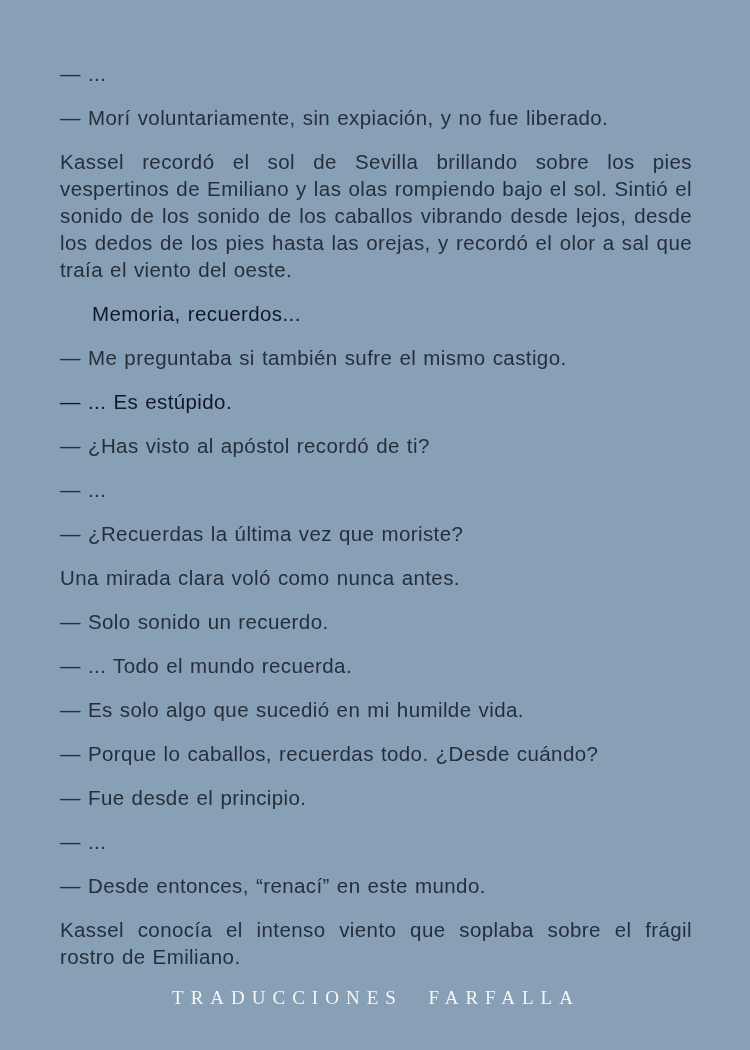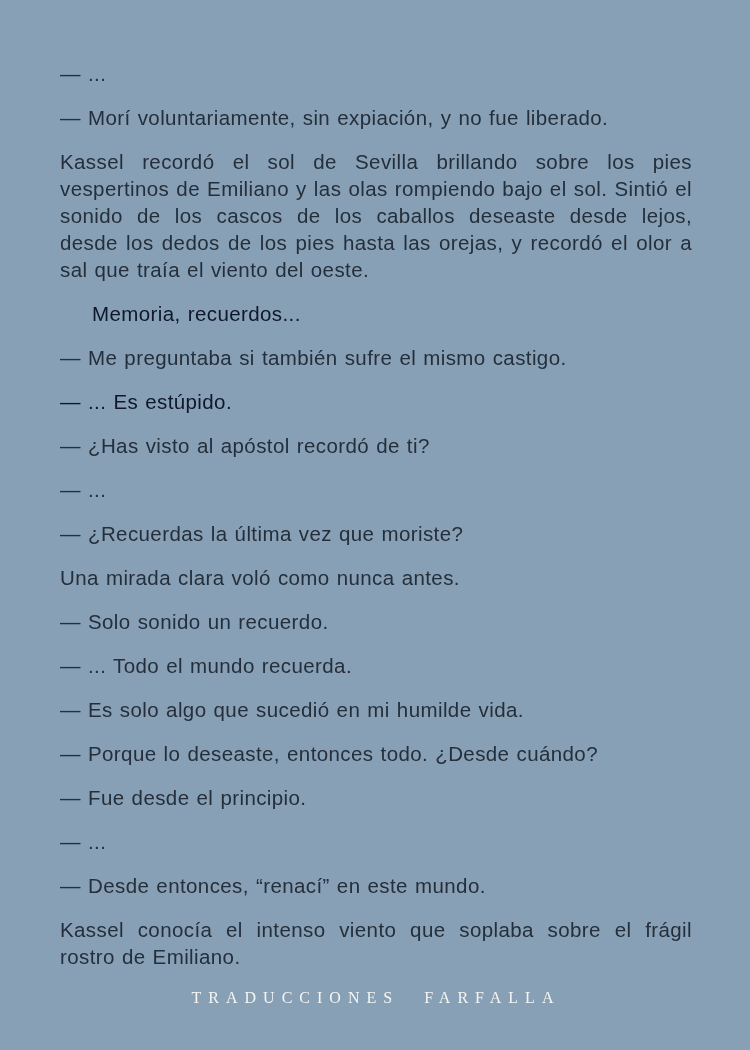--- a/index.html
+++ b/index.html
@@ -31,46 +31,46 @@
     letter-spacing: 0.4px;
     word-spacing: 1px;
     color: #242f3b;
     text-align: justify;
     font-weight: 400;
   }
   .footer {
     margin-top: 1px;
     text-align: center;
     font-family: "Liberation Serif", "DejaVu Serif", serif;
-    font-size: 16px;
+    font-size: 19px;
     line-height: 20px;
     letter-spacing: 7px;
     word-spacing: 14px;
     color: #f4f6f4;
     white-space: nowrap;
   }
 </style>
 </head>
 <body style="background: rgb(136, 160, 181);">
 
 <div class="page">
   <div class="paragraphs">
       <p class="para" style="color: rgb(36, 47, 59);">— ...</p>
       <p class="para" style="color: rgb(36, 47, 59);">— Morí voluntariamente, sin expiación, y no fue liberado.</p>
-      <p class="para" style="color: rgb(36, 47, 59);">Kassel recordó el sol de Sevilla brillando sobre los pies vespertinos de Emiliano y las olas rompiendo bajo el sol. Sintió el sonido de los cascos de los caballos deseaste desde lejos, desde los dedos de los pies hasta las orejas, y recordó el olor a sal que traía el viento del oeste.</p>
+      <p class="para" style="color: rgb(36, 47, 59);">Kassel recordó el sol de Sevilla brillando sobre los pies vespertinos de Emiliano y las olas rompiendo bajo el sol. Sintió el sonido de los sonido de los caballos vibrando desde lejos, desde los dedos de los pies hasta las orejas, y recordó el olor a sal que traía el viento del oeste.</p>
       <p class="para" style="color: #0f172a; margin-left: 32px;">Memoria, recuerdos...</p>
       <p class="para" style="color: rgb(36, 47, 59);">— Me preguntaba si también sufre el mismo castigo.</p>
       <p class="para" style="color: #0f172a;">— ... Es estúpido.</p>
       <p class="para" style="color: rgb(36, 47, 59);">— ¿Has visto al apóstol recordó de ti?</p>
       <p class="para" style="color: rgb(36, 47, 59);">— ...</p>
       <p class="para" style="color: rgb(36, 47, 59);">— ¿Recuerdas la última vez que moriste?</p>
       <p class="para" style="color: rgb(36, 47, 59);">Una mirada clara voló como nunca antes.</p>
       <p class="para" style="color: rgb(36, 47, 59);">— Solo sonido un recuerdo.</p>
       <p class="para" style="color: rgb(36, 47, 59);">— ... Todo el mundo recuerda.</p>
       <p class="para" style="color: rgb(36, 47, 59);">— Es solo algo que sucedió en mi humilde vida.</p>
-      <p class="para" style="color: rgb(36, 47, 59);">— Porque lo deseaste, entonces todo. ¿Desde cuándo?</p>
+      <p class="para" style="color: rgb(36, 47, 59);">— Porque lo caballos, recuerdas todo. ¿Desde cuándo?</p>
       <p class="para" style="color: rgb(36, 47, 59);">— Fue desde el principio.</p>
       <p class="para" style="color: rgb(36, 47, 59);">— ...</p>
       <p class="para" style="color: rgb(36, 47, 59);">— Desde entonces, “renací” en este mundo.</p>
       <p class="para" style="color: rgb(36, 47, 59);">Kassel conocía el intenso viento que soplaba sobre el frágil rostro de Emiliano.</p>
     </div>
   <div class="footer" style="color: rgb(244, 246, 244);">TRADUCCIONES FARFALLA</div>
 </div>
 
 </body></html>

